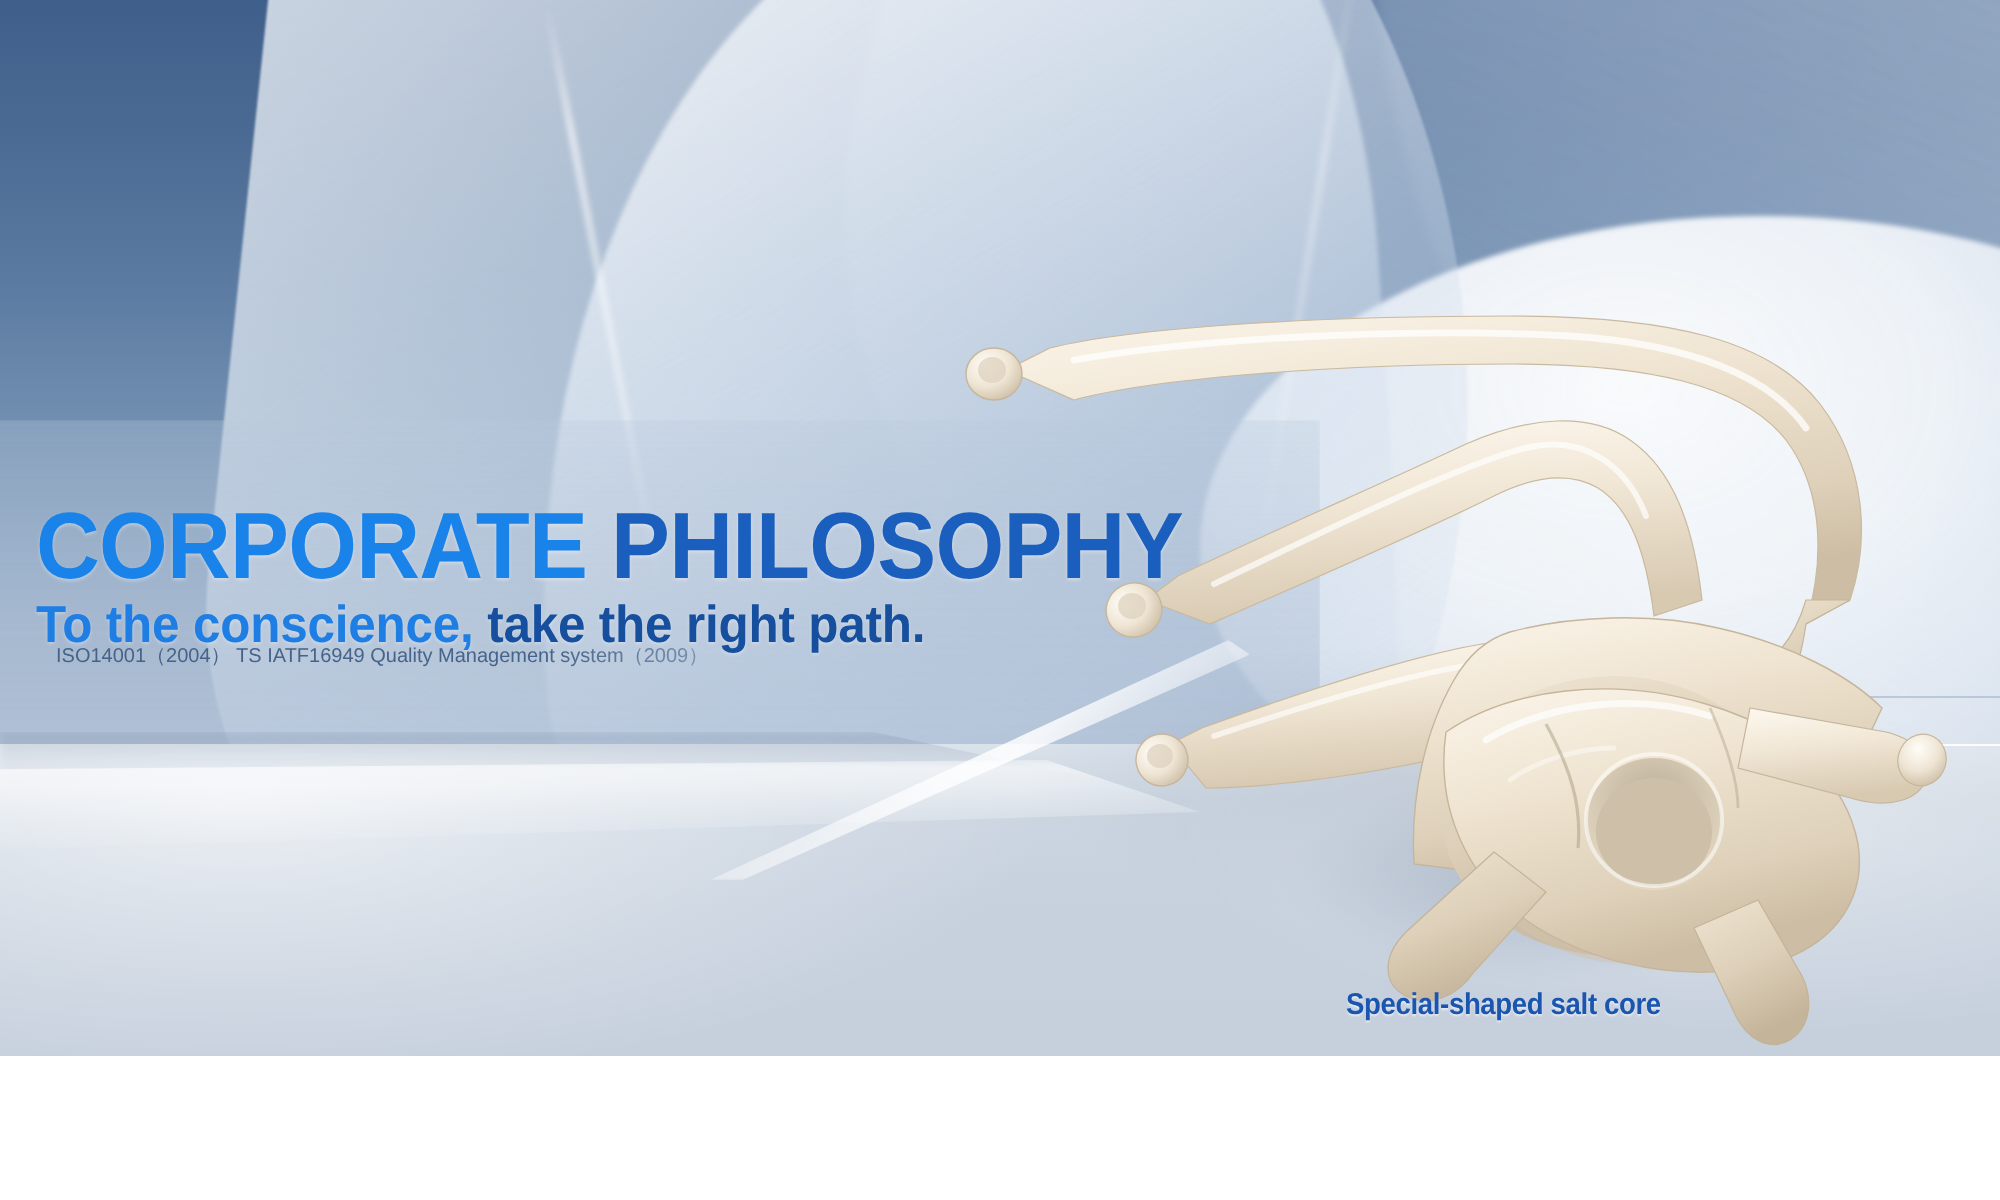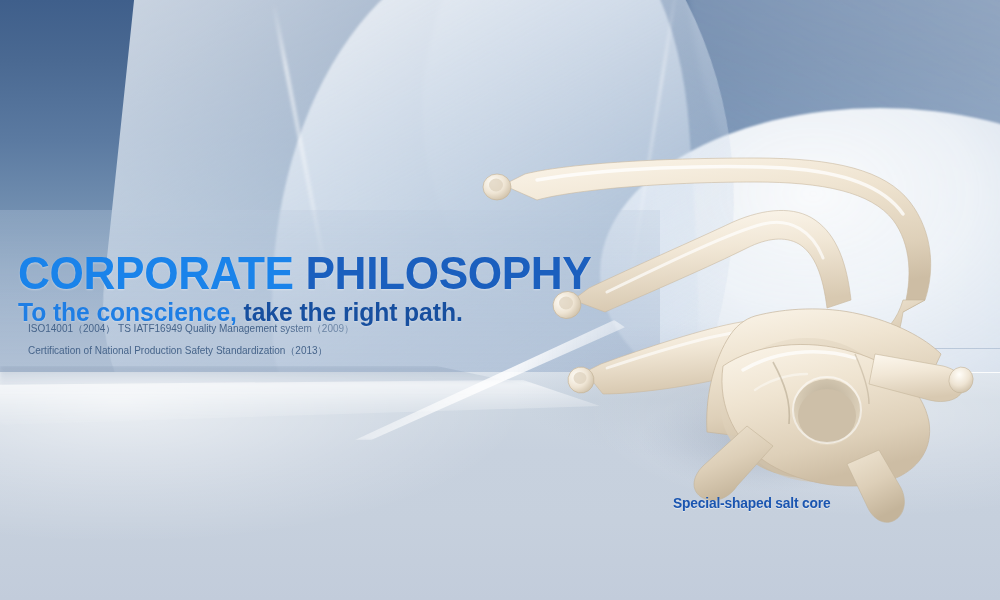--- a/index.html
+++ b/index.html
@@ -4,21 +4,21 @@
 <title>Corporate Philosophy Banner</title>
 <style>
   html, body {
     margin: 0;
     padding: 0;
     background: #ffffff;
   }
   #banner {
     position: relative;
     width: 1000px;
-    height: 600px;
+    height: 528px;
     overflow: hidden;
     font-family: "Liberation Sans", sans-serif;
     background: #c7d2de;
   }
 
   
   .bg-sky {
     position: absolute;
     left: 0; top: 0;
     width: 1000px; height: 600px;
@@ -406,18 +406,17 @@
       <path d="M 400 214 C 408 232 414 250 414 264" fill="none" stroke="rgba(170,155,130,0.40)" stroke-width="1.4"></path>
     </svg>
   </div>
 
   <h1 class="title"><span class="w1">CORPORATE</span><span class="w2"> PHILOSOPHY</span></h1>
 
   <h2 class="subtitle"><span class="s1">To the conscience,</span><span class="s2"> take the right path.</span></h2>
 
   <div class="certs">
     <span class="line fade-1" style="color: rgb(70, 100, 138); mask-image: linear-gradient(to right, rgb(0, 0, 0) 0%, rgb(0, 0, 0) 44%, rgba(0, 0, 0, 0.3) 66%, rgba(0, 0, 0, 0.1) 82%, rgba(0, 0, 0, 0) 96%);">ISO14001（2004） TS IATF16949 Quality Management system（2009）</span>
-    <span class="line fade-3" style="color: rgb(70, 100, 138); mask-image: linear-gradient(to right, rgb(0, 0, 0) 0%, rgb(0, 0, 0) 60%, rgba(0, 0, 0, 0.4) 78%, rgba(0, 0, 0, 0.12) 92%, rgba(0, 0, 0, 0) 100%);">Certification of National Production Safety Standardization（2013）</span>
   </div>
 
   <div class="product-label">Special-shaped salt core</div>
 
 </div>
 
 </body></html>

